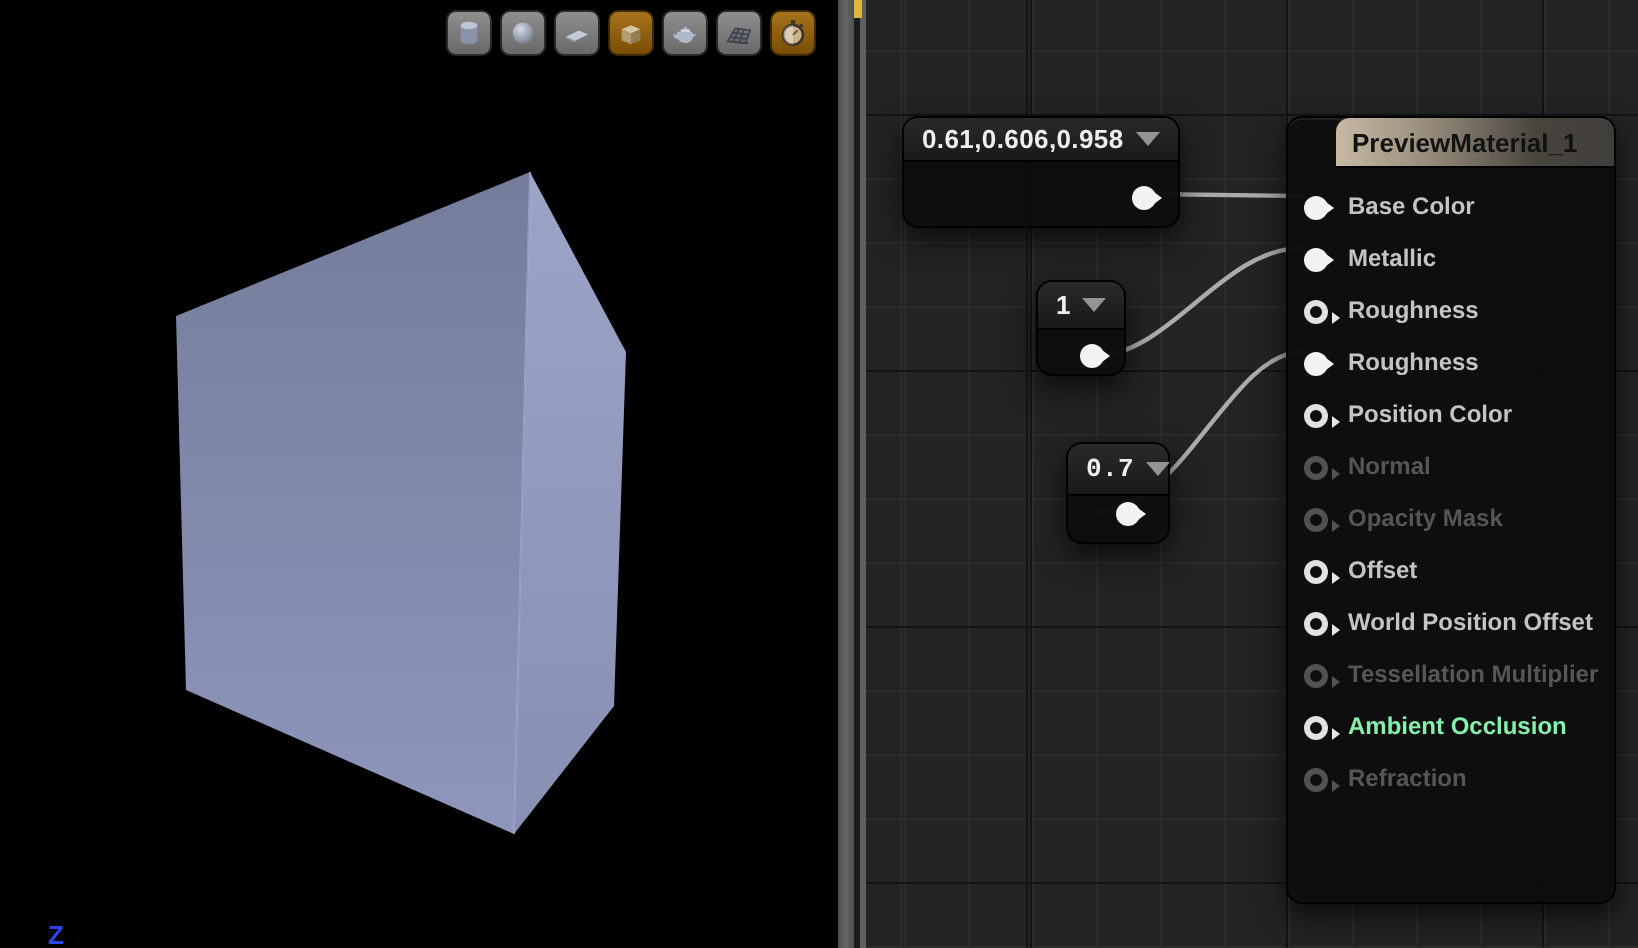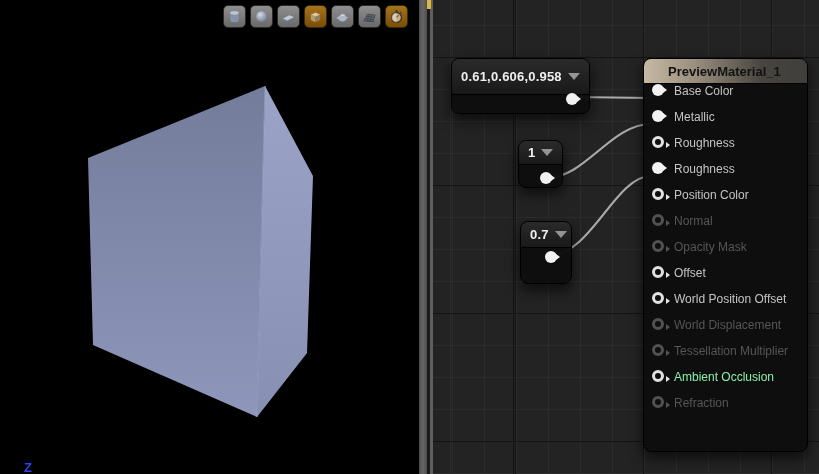--- a/index.html
+++ b/index.html
@@ -28,49 +28,49 @@
       repeating-linear-gradient(90deg,  #141414 0 1px, transparent 1px 128px),
       repeating-linear-gradient(180deg, #141414 0 1px, transparent 1px 128px),
       repeating-linear-gradient(90deg,  #2c2c2c 0 1px, transparent 1px 32px),
       repeating-linear-gradient(180deg, #2c2c2c 0 1px, transparent 1px 32px);
     background-position: 82px 0, 0 57px, 19px 0, 0 25px;
   }
   .wires { position:absolute; left:0; top:0; width:386px; height:474px; pointer-events:none; }
 
   .gnode { position:absolute; background:rgba(13,13,13,.97); border:1px solid #000; border-radius:8px;
            box-shadow:0 6px 14px rgba(0,0,0,.65), inset 0 1px 0 rgba(255,255,255,.08); }
-  .cnode-head { height:36px; display:flex; align-items:center; justify-content:space-between;
+  .cnode-head { height:22px; display:flex; align-items:center; justify-content:space-between;
                 padding:0 9px; background:linear-gradient(#2a2a2a,#191919);
                 border-bottom:1px solid #000; border-radius:7px 7px 0 0; }
   .cnode-head .val { color:#efefef; font-size:13px; font-weight:bold; letter-spacing:.2px; }
   .tri { width:0; height:0; border-left:6px solid transparent; border-right:6px solid transparent;
          border-top:7px solid #949494; flex:none; margin-left:6px; }
 
   .pin { width:12px; height:12px; border-radius:50%; position:relative; flex:none; }
   .pin::after { content:""; position:absolute; left:11px; top:3px;
                 border-top:3px solid transparent; border-bottom:3px solid transparent; border-left:4px solid #e6e6e6; }
   .pin.filled { background:#f2f2f2; }
   .pin.filled::after { border-left-color:#f2f2f2; }
   .pin.hollow { border:3px solid #e2e2e2; background:transparent; }
   .pin.off    { border:3px solid #525252; background:transparent; }
   .pin.off::after { border-left-color:#525252; }
   .outpin { position:absolute; }
 
   .node-vec   { left:18px; top:58px;  width:139px; height:56px; }
   .node-one   { left:85px; top:140px; width:45px;  height:48px; }
   .node-one .cnode-head { height:24px; }
-  .node-pt7   { left:87px; top:221px; width:52px;  height:63px; }
+  .node-pt7   { left:100px; top:221px; width:52px;  height:51px;font-family:Liberation Mono, monospace; }
   .node-pt7 .cnode-head { height:26px; }
 
   .node-mat   { left:210px; top:58px; width:165px; height:394px; }
   .mat-head { height:25px; border-radius:7px 7px 0 0; border-bottom:1px solid #000;
               background:linear-gradient(90deg,#c7b9a4 0%,#998e7d 32%,#48453f 72%,#403e3b 100%);
-              display:flex; align-items:center; padding-left:24px; }
+              display:flex; align-items:center; padding-left:8px;margin-left:24px; }
   .mat-head .title { font-size:13px; font-weight:bold; color:#121212; }
-  .prow { height:26px; display:flex; align-items:flex-start; padding-left:8px; }
+  .prow { height:26px; display:flex; align-items:flex-end; padding-left:8px;font-weight:bold; }
   .prow .lbl { margin-left:10px; font-size:12px; color:#c4c4c4; white-space:nowrap; }
   .prow.off .lbl { color:#565656; }
   .prow.hi  .lbl { color:#86efac; }
 </style>
 </head>
 <body>
 
 <div class="screen">
 
   <div class="viewport">
@@ -228,24 +228,20 @@
       <div class="prow">
         <span class="pin hollow"></span>
         <span class="lbl">Offset</span>
       </div>
       <div class="prow">
         <span class="pin hollow"></span>
         <span class="lbl">World Position Offset</span>
       </div>
       <div class="prow off">
         <span class="pin off"></span>
-        <span class="lbl">World Displacement</span>
-      </div>
-      <div class="prow off">
-        <span class="pin off"></span>
         <span class="lbl">Tessellation Multiplier</span>
       </div>
       <div class="prow hi">
         <span class="pin hollow"></span>
         <span class="lbl">Ambient Occlusion</span>
       </div>
       <div class="prow off">
         <span class="pin off"></span>
         <span class="lbl">Refraction</span>
       </div>

